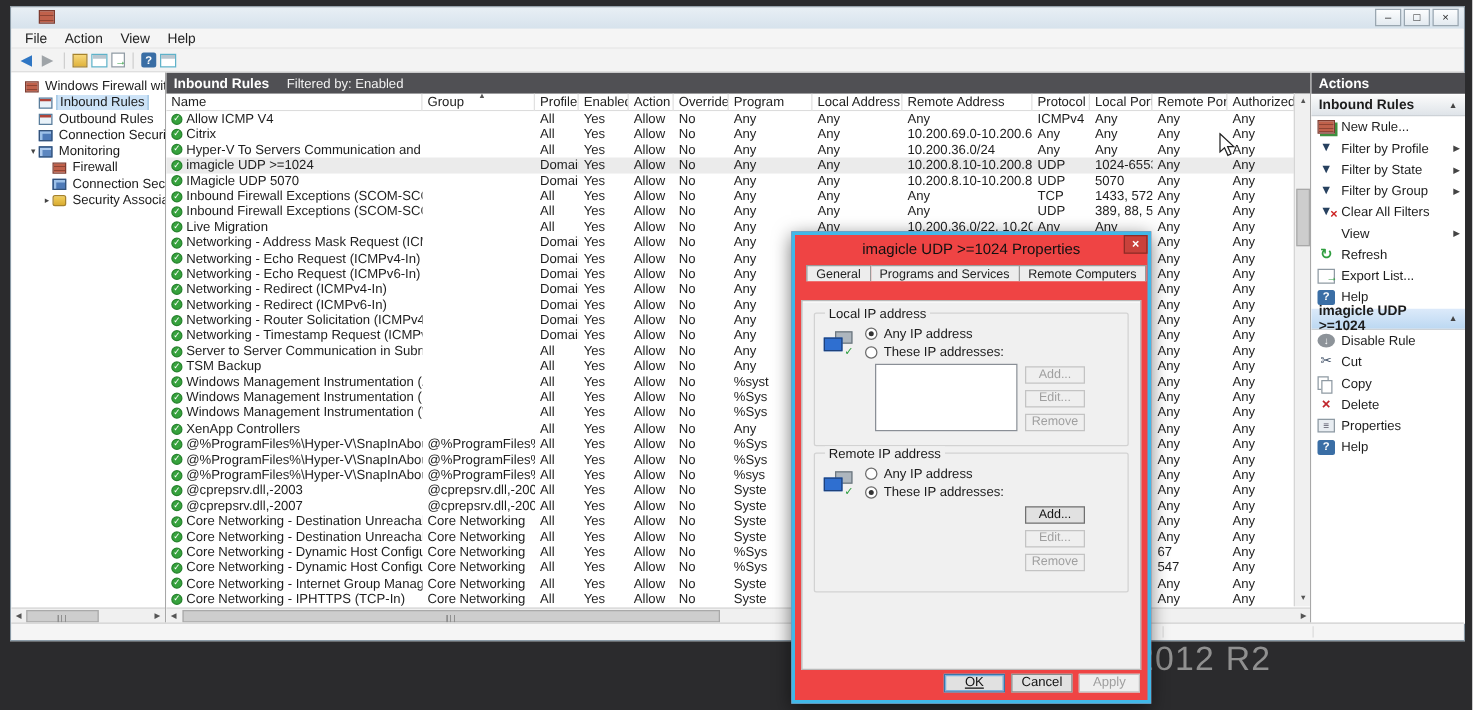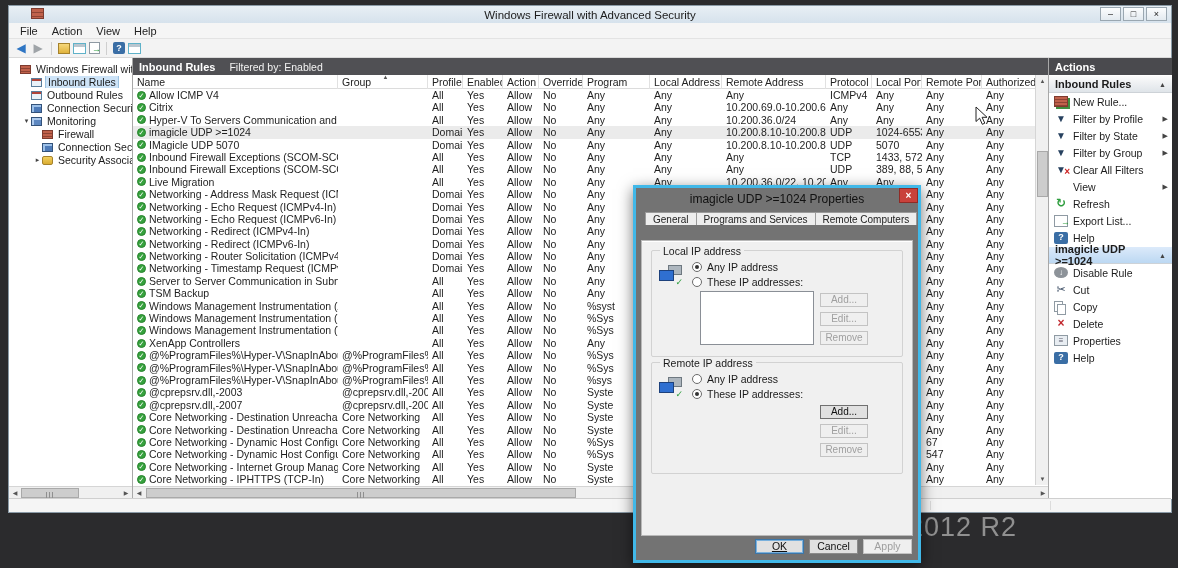--- a/index.html
+++ b/index.html
@@ -122,21 +122,21 @@
   .statusbar { position:absolute; left:0; bottom:0; width:100%; height:14px; background:#f5f5f5;
                border-top:1px solid #cfcfcf; }
   .statusbar .div { position:absolute; top:2px; bottom:2px; width:1px; background:#dcdcdc; }
 
   
   .watermark { position:absolute; left:908px; top:512px; z-index:2; font-size:27px; color:#909090;
                letter-spacing:1px; }
 
   
   .dialog { position:absolute; left:633px; top:185px; width:288px; height:378px; z-index:10;
-            background:#737373; border:3px solid #41b8e8; box-shadow:0 4px 14px rgba(0,0,0,.55); }
+            background:#ef4444; border:3px solid #41b8e8; box-shadow:0 4px 14px rgba(0,0,0,.55); }
   .dlg-title { position:absolute; left:0; top:0; width:100%; height:21px; display:flex;
                align-items:center; justify-content:center; font-size:12px; color:#111; }
   .dlg-close { position:absolute; right:0px; top:0px; width:19px; height:15px; background:#c9413b;
                border:1px solid #8f2b26; color:#fff; font-size:10px; font-weight:bold; text-align:center;
                line-height:13px; }
   .tabs-back { position:absolute; left:9px; top:24px; display:flex; }
   .tabs-front { position:absolute; left:5px; top:37px; display:flex; z-index:3; }
   .tab { border:1px solid #9a9a9a; border-bottom:none; background:#ededed; font-size:10px; color:#222;
          padding:1px 7px 1px 7px; height:13px; white-space:nowrap; }
   .tab + .tab { border-left:none; }
@@ -173,21 +173,20 @@
 </head>
 <body>
 
 <div class="screen">
 
   <div class="watermark">2012 R2</div>
 
   <div class="window">
     <div class="titlebar">
       <span class="app-icon"></span>
-      <span class="title">Windows Firewall with Advanced Security</span>
       <span class="win-controls">
           <span class="win-ctl">–</span>
           <span class="win-ctl">□</span>
           <span class="win-ctl">×</span>
         </span>
     </div>
     <div class="menubar">
         <span class="menu-item">File</span>
         <span class="menu-item">Action</span>
         <span class="menu-item">View</span>

